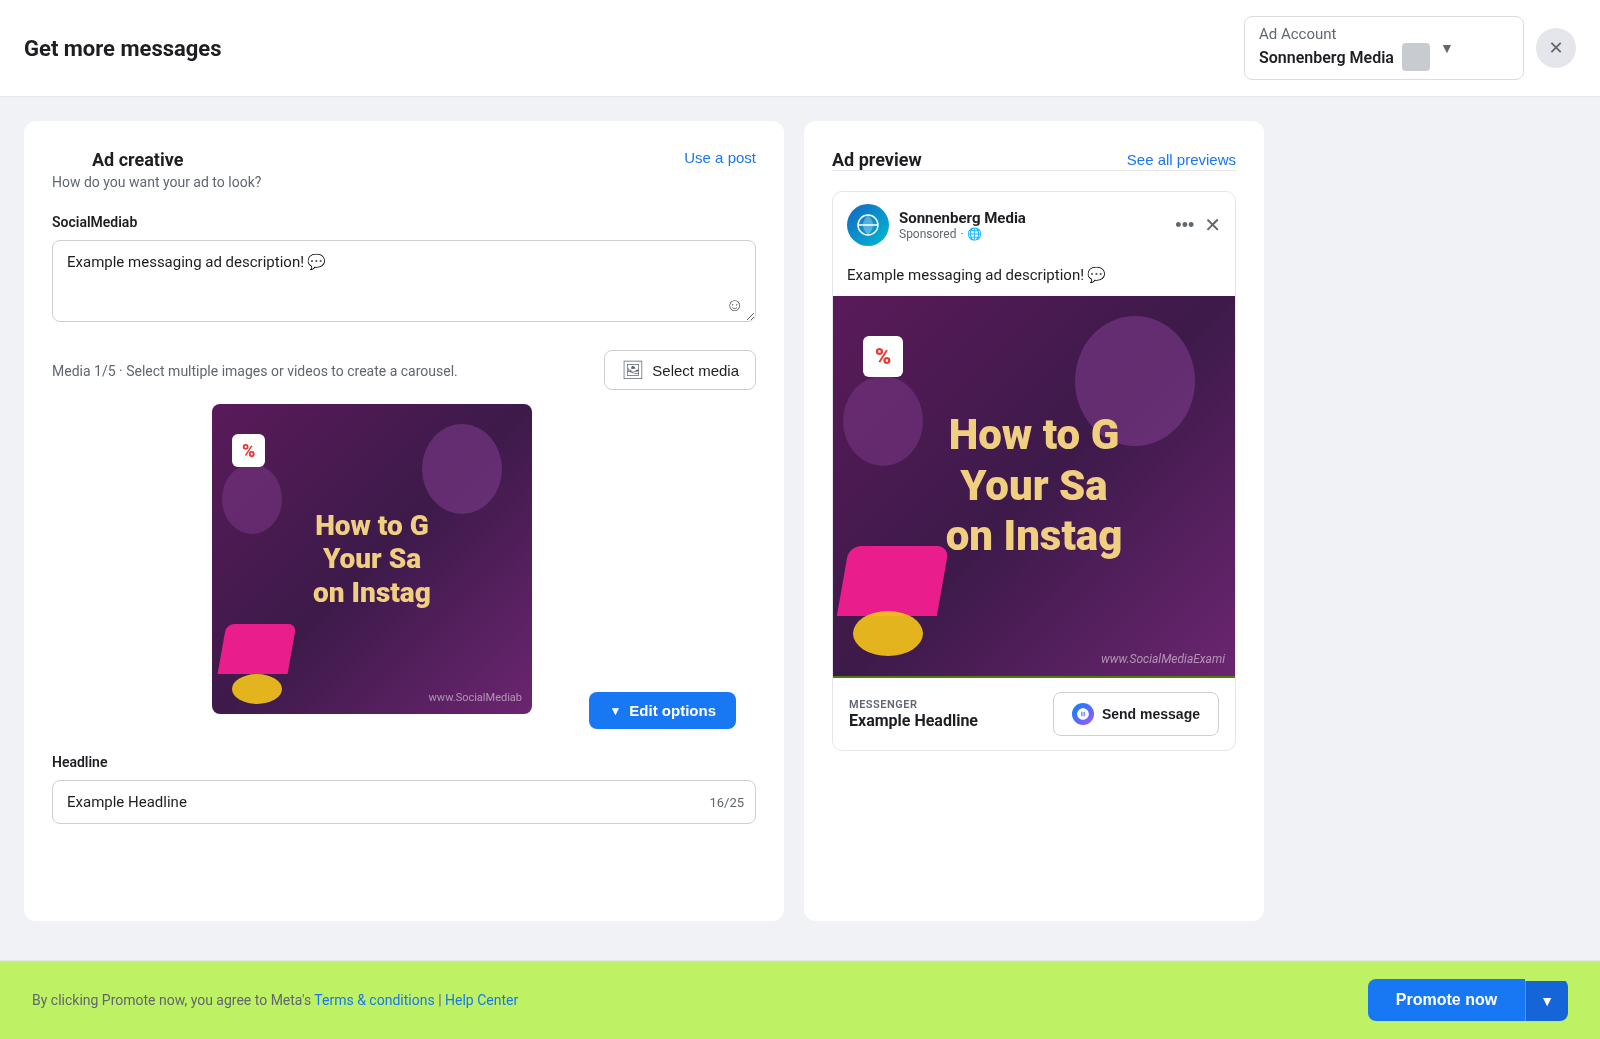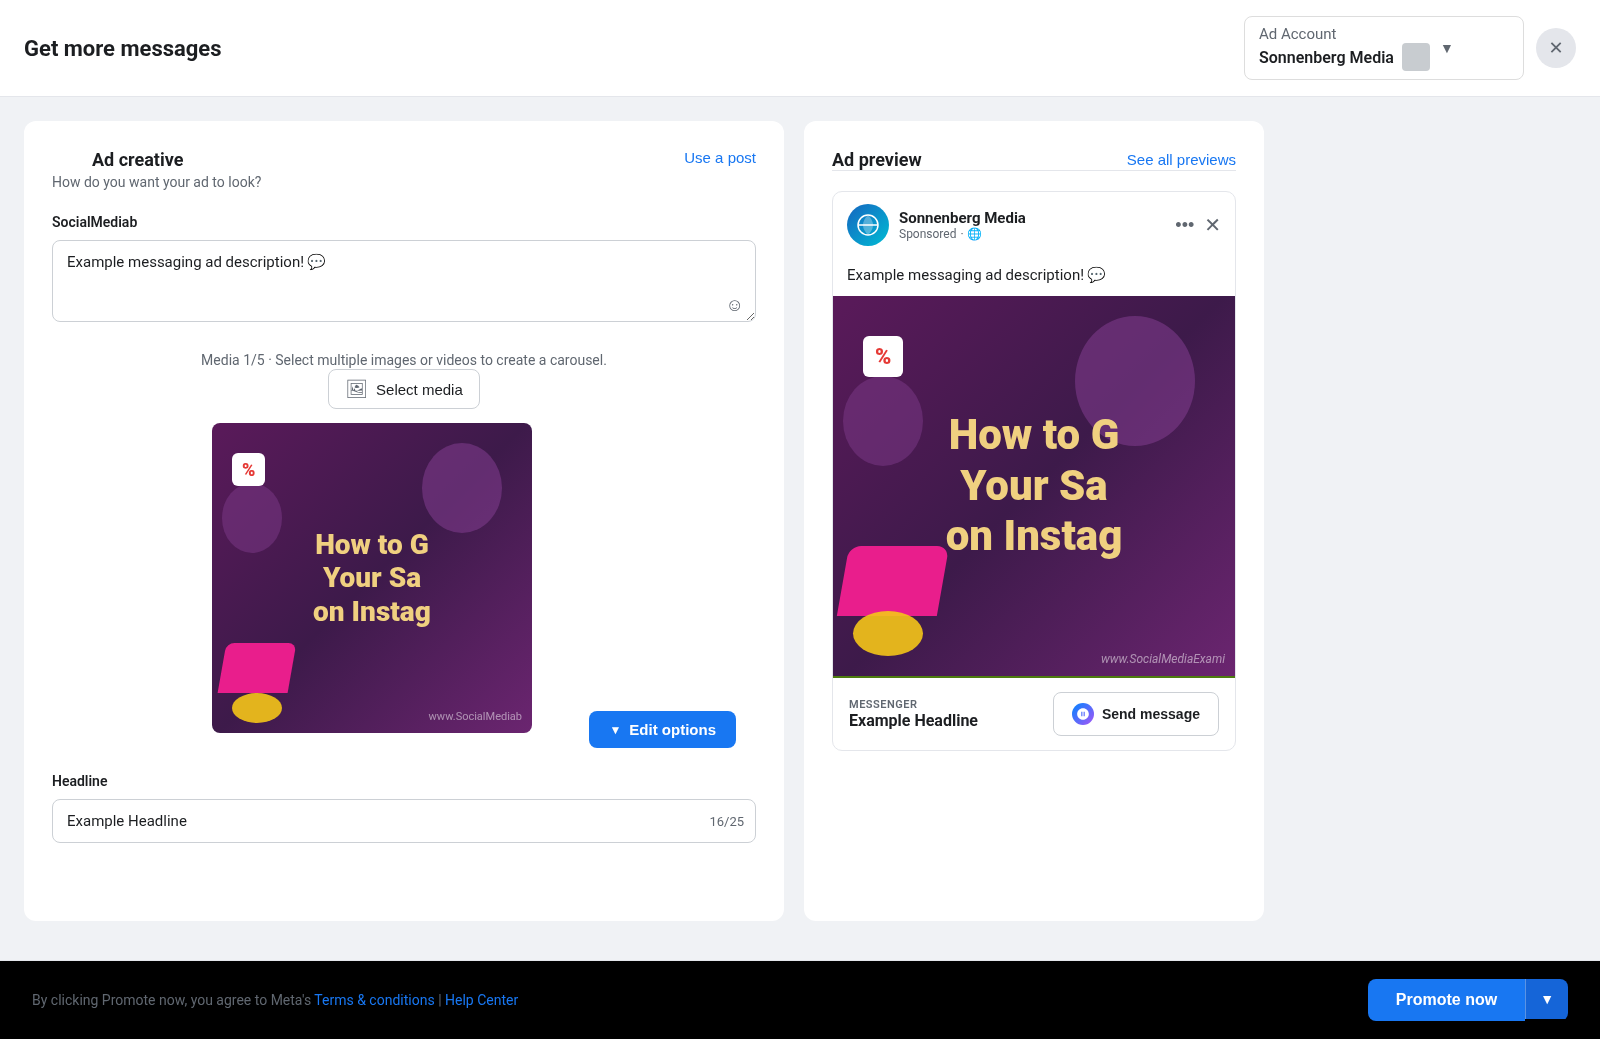--- a/index.html
+++ b/index.html
@@ -156,21 +156,20 @@
 
     
     .media-section {
       margin-bottom: 24px;
     }
     .media-header {
       display: flex;
       align-items: center;
       justify-content: space-between;
       margin-bottom: 14px;
-      flex-direction: column;
     }
     .media-label {
       font-size: 14px;
       font-weight: 600;
       color: #1c1e21;
     }
     .media-label span {
       font-weight: 400;
       color: #606770;
     }
@@ -542,38 +541,38 @@
       color: #fff;
       font-size: 12px;
     }
 
     
     .bottom-bar {
       position: fixed;
       bottom: 0;
       left: 0;
       right: 0;
-      background: #000000;
+      background: #bef264;
       border-top: 1px solid #e4e6eb;
       padding: 18px 32px;
       display: flex;
       align-items: center;
       justify-content: space-between;
     }
     .bottom-bar-text {
       font-size: 14px;
       color: #606770;
     }
     .bottom-bar-text a {
       color: #1877f2;
       text-decoration: none;
     }
     .promote-btn-group {
       display: flex;
-      align-items: flex-start;
+      align-items: flex-end;
       gap: 0;
       border-radius: 8px;
       overflow: hidden;
     }
     .promote-now-btn {
       background: #1877f2;
       color: #fff;
       border: none;
       padding: 12px 28px;
       font-size: 16px;

